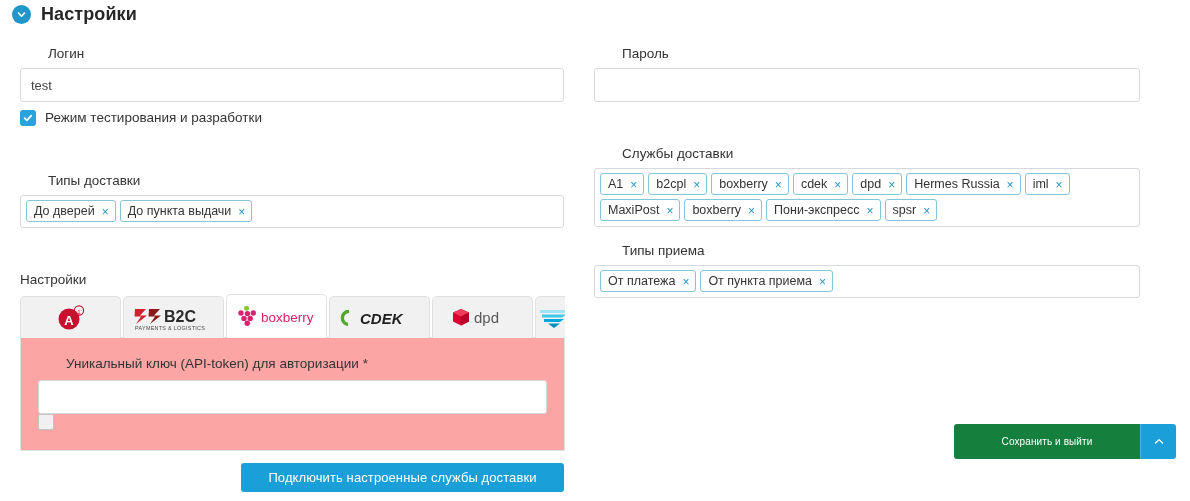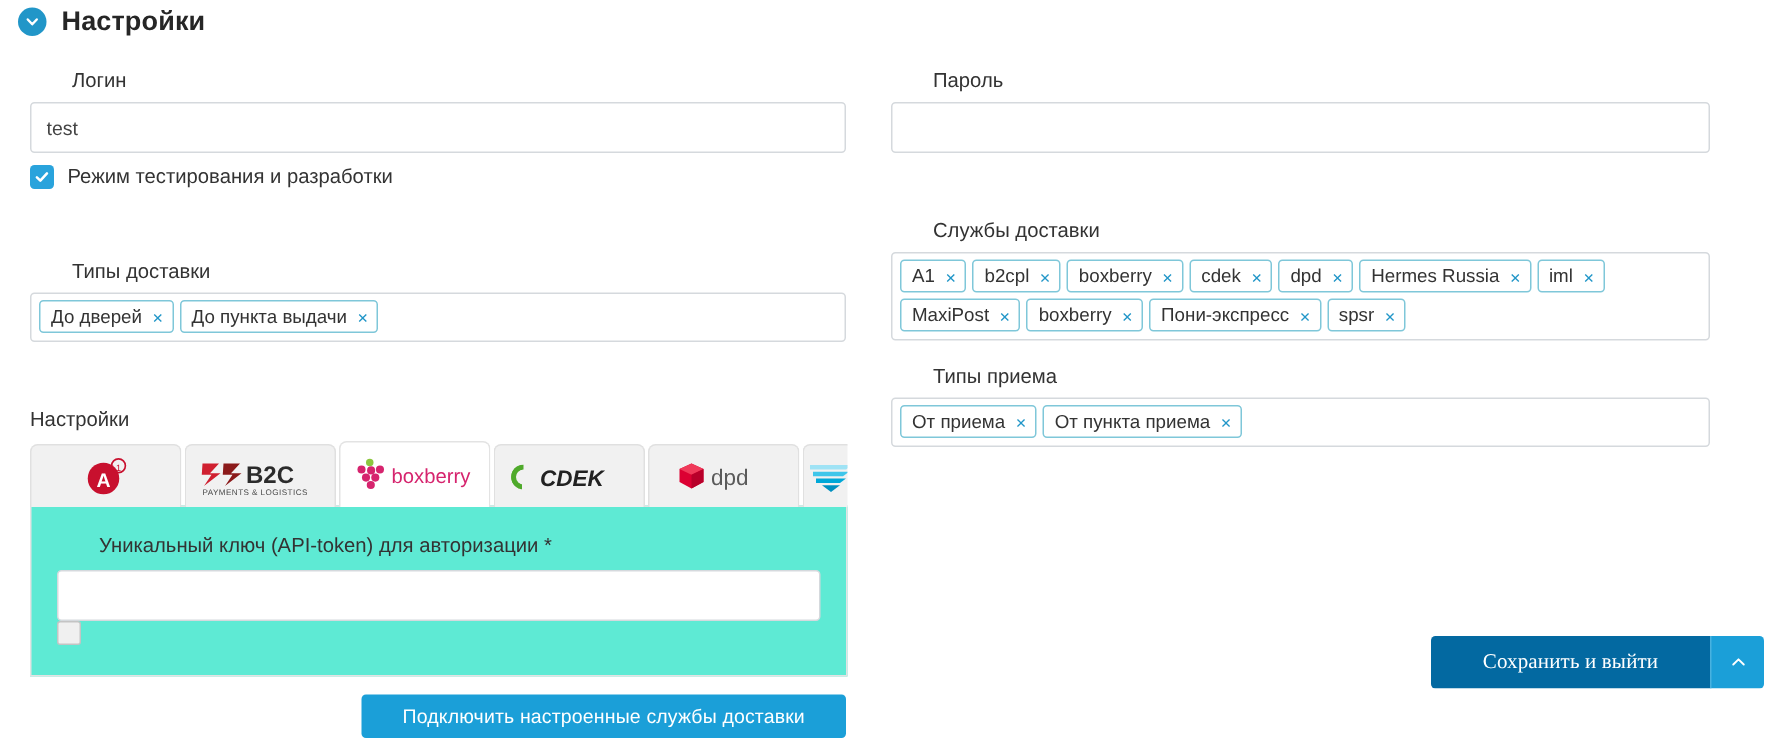--- a/index.html
+++ b/index.html
@@ -108,21 +108,21 @@
     z-index: 3;
   }
   .tab.active::after {
     content: ""; position: absolute; left: 0; right: 0; bottom: -1px;
     height: 2px; background: #fff;
   }
   .tab.partial { width: 40px; }
 
   .tabpanel {
     border: 1px solid #e3e3e3; border-top: 1px solid #e3e3e3;
-    background: #5eead4; width: 545px;
+    background: #fca5a5; width: 545px;
     margin-top: -1px; padding: 18px 17px 20px 17px;
     position: relative; z-index: 1;
   }
   .tabpanel .field-label { font-size: 13.5px; margin-bottom: 8px; color: #333; }
 
   
   .logo { display: flex; align-items: center; justify-content: center; }
 
   
   .btn-connect {
@@ -130,22 +130,22 @@
     width: 323px; height: 29px;
     background: #1b9fd8; color: #fff; border: none; border-radius: 3px;
     font-size: 13px; font-family: "Liberation Sans", sans-serif;
     cursor: pointer; letter-spacing: .1px;
   }
   .btn-save-group {
     position: absolute; left: 954px; top: 424px;
     display: flex; height: 35px; border-radius: 3px; overflow: hidden;
   }
   .btn-save {
-    width: 186px; background: #0369a1; color: #fff; border: none;
-    font-size: 14px; font-family: Liberation Serif, serif;
+    width: 186px; background: #15803d; color: #fff; border: none;
+    font-size: 10px; font-family: Liberation Sans, sans-serif;
     cursor: pointer; letter-spacing: .1px;
   }
   .btn-save-caret {
     width: 36px; background: #1b9fd8; border: none;
     border-left: 1px solid #48b2e0; cursor: pointer;
     display: flex; align-items: center; justify-content: center;
   }
 </style>
 </head>
 <body>
@@ -247,21 +247,21 @@
             <span>spsr</span>
             <span class="tag-x">×</span>
           </span>
         </div>
     </div>
 
     <div class="field-block" style="margin-top:16px;">
       <div class="field-label">Типы приема</div>
       <div class="tagbox" id="pickup-types-tagbox">
           <span class="tag">
-            <span>От приема</span>
+            <span>От платежа</span>
             <span class="tag-x">×</span>
           </span>
           <span class="tag">
             <span>От пункта приема</span>
             <span class="tag-x">×</span>
           </span>
         </div>
     </div>
   </div>
 

